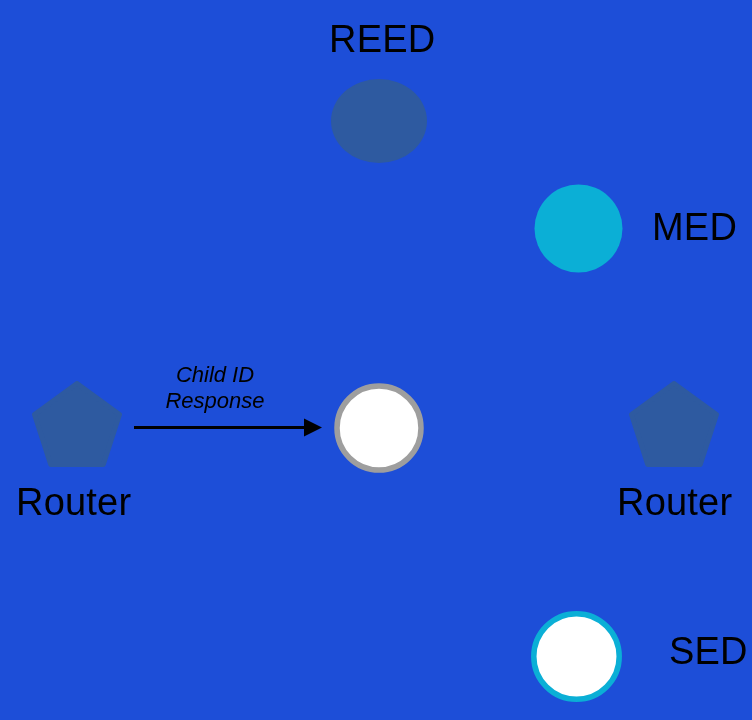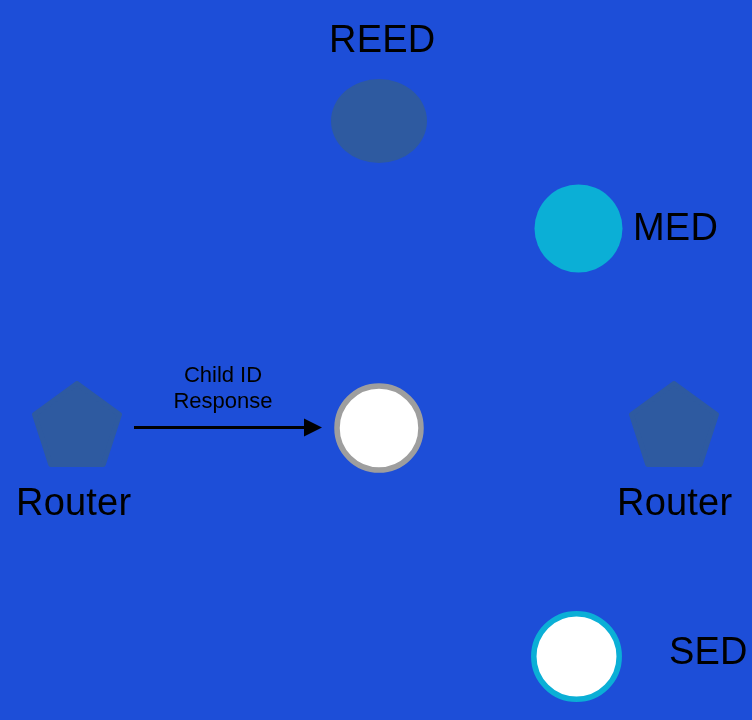--- a/index.html
+++ b/index.html
@@ -49,21 +49,21 @@
   }
 
   
   #med-shape {
     left: 534px;
     top: 184px;
     width: 89px;
     height: 89px;
   }
   #med-label {
-    left: 633px;
+    left: 652px;
     top: 208px;
   }
 
   
   #router-left-shape {
     left: 31px;
     top: 381px;
     width: 92px;
     height: 86px;
   }
@@ -107,26 +107,27 @@
   
   #edge-arrow {
     position: absolute;
     left: 128px;
     top: 408px;
     width: 200px;
     height: 40px;
   }
   #edge-label {
     position: absolute;
-    left: 128px;
+    left: 120px;
     top: 362px;
     width: 190px;
     text-align: center;
     color: #000000;
     font-family: "Liberation Sans", "DejaVu Sans", sans-serif;
+    font-style: italic;
     font-size: 22px;
     line-height: 26px;
     white-space: pre-line;
   }
 </style>
 </head>
 <body>
 
 <div id="canvas">
 

